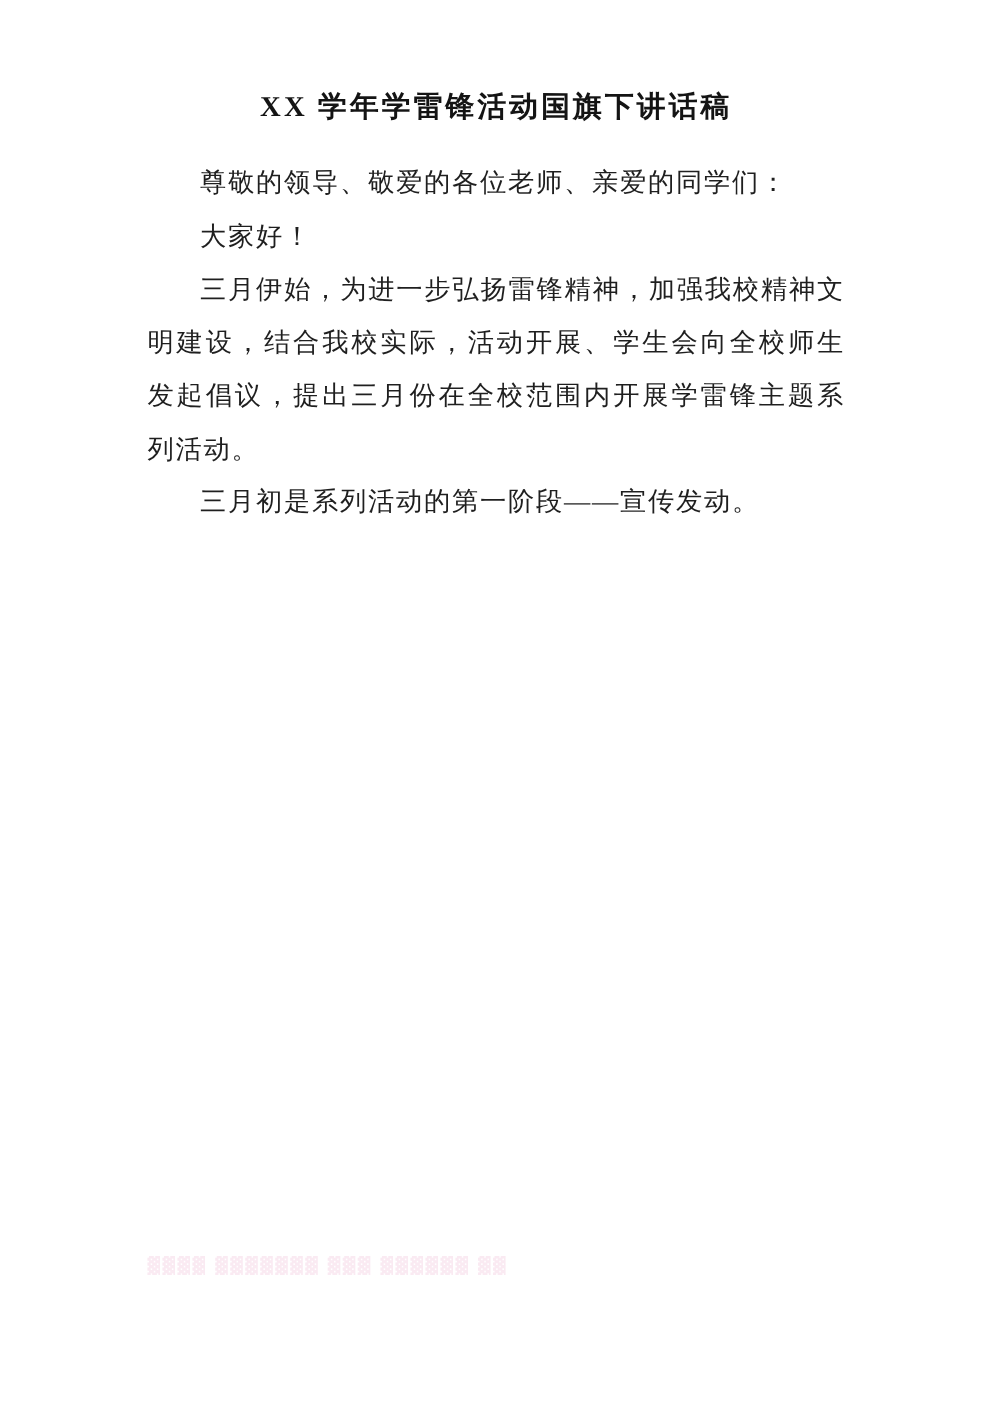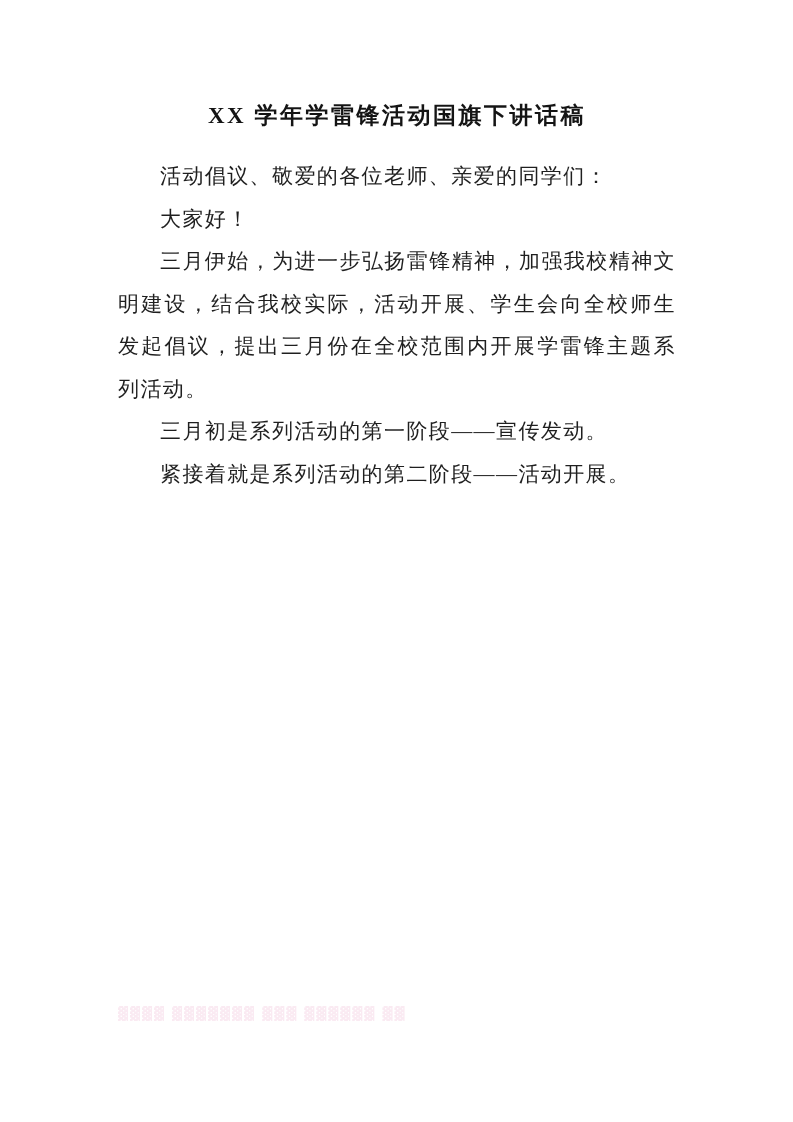--- a/index.html
+++ b/index.html
@@ -6,21 +6,21 @@
     margin: 0;
     padding: 0;
     background: #ffffff;
   }
   .page {
     position: relative;
     width: 793px;
     height: 1122px;
     background: #ffffff;
     box-sizing: border-box;
-    padding: 100px 117px 0 118px;
+    padding: 70px 117px 0 118px;
     font-family: "Liberation Serif", "DejaVu Serif", serif;
     color: #1f1f1f;
     overflow: hidden;
   }
   .doc-title {
     font-size: 23px;
     font-weight: bold;
     text-align: center;
     letter-spacing: 2.5px;
     margin: 0 0 23px 0;
@@ -52,22 +52,21 @@
   }
 </style>
 </head>
 <body>
 
 <div class="page">
 
   <h1 class="doc-title">XX 学年学雷锋活动国旗下讲话稿</h1>
 
   <div class="doc-body">
-    <p>活动倡议、敬爱的各位老师、亲爱的同学们：</p>
+    <p>尊敬的领导、敬爱的各位老师、亲爱的同学们：</p>
     <p>大家好！</p>
     <p>三月伊始，为进一步弘扬雷锋精神，加强我校精神文明建设，结合我校实际，活动开展、学生会向全校师生发起倡议，提出三月份在全校范围内开展学雷锋主题系列活动。</p>
     <p>三月初是系列活动的第一阶段——宣传发动。</p>
-    <p>紧接着就是系列活动的第二阶段——活动开展。</p>
   </div>
 
   <div class="watermark">▓▓▓▓ ▓▓▓▓▓▓▓ ▓▓▓ ▓▓▓▓▓▓ ▓▓</div>
 
 </div>
 
 </body></html>

